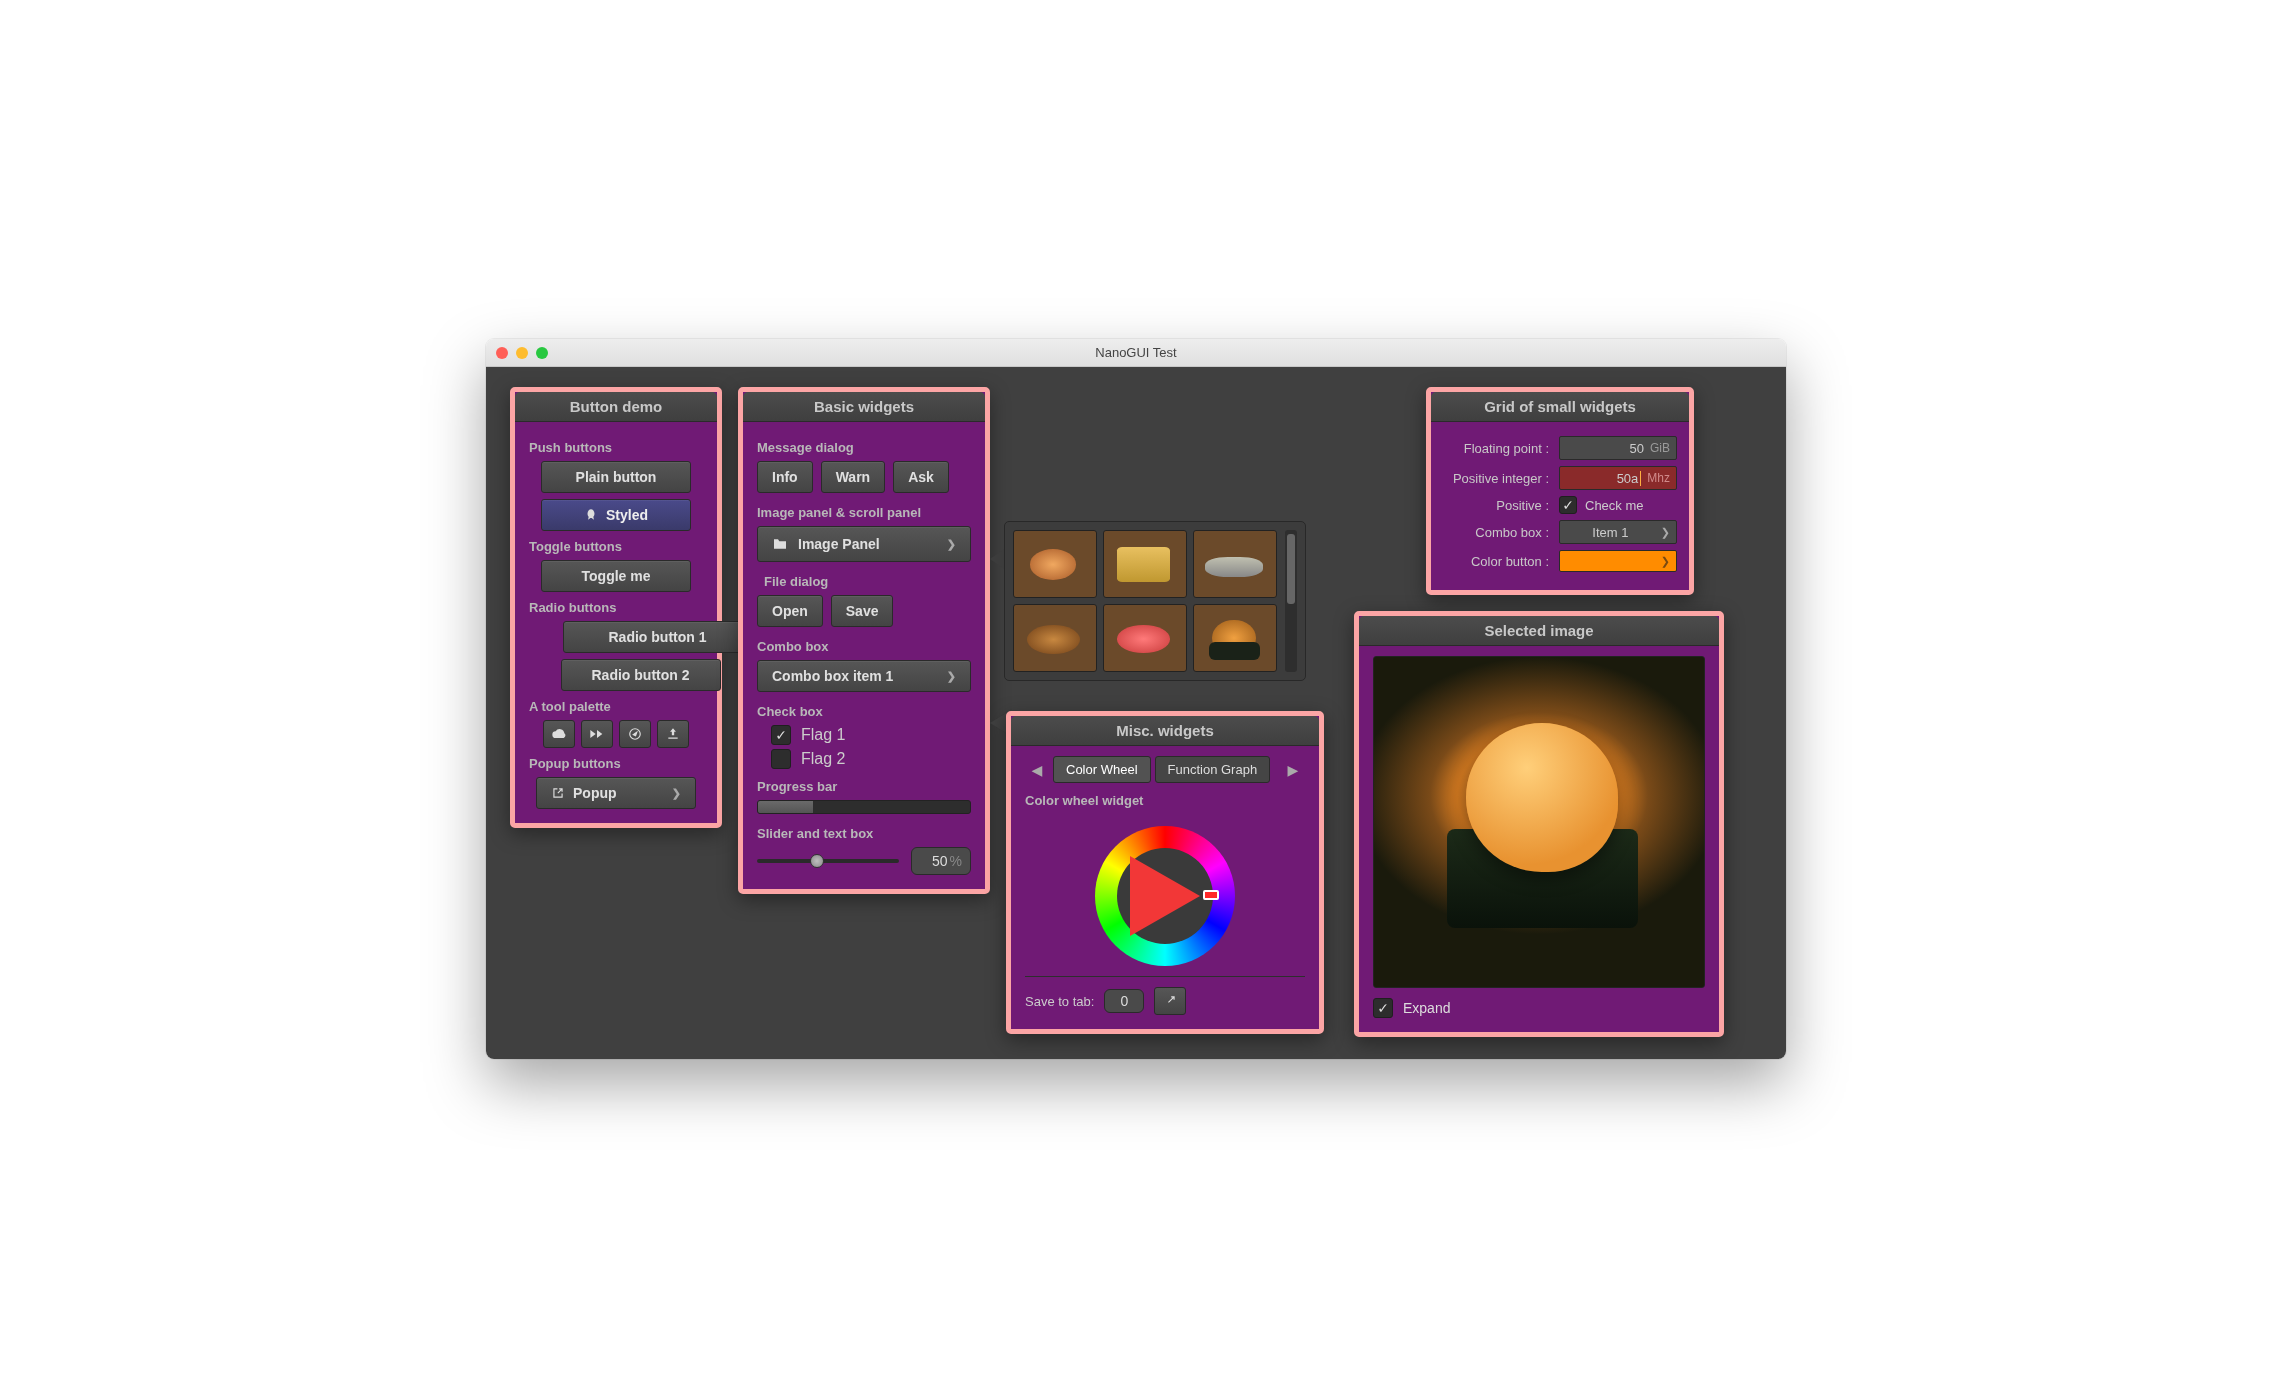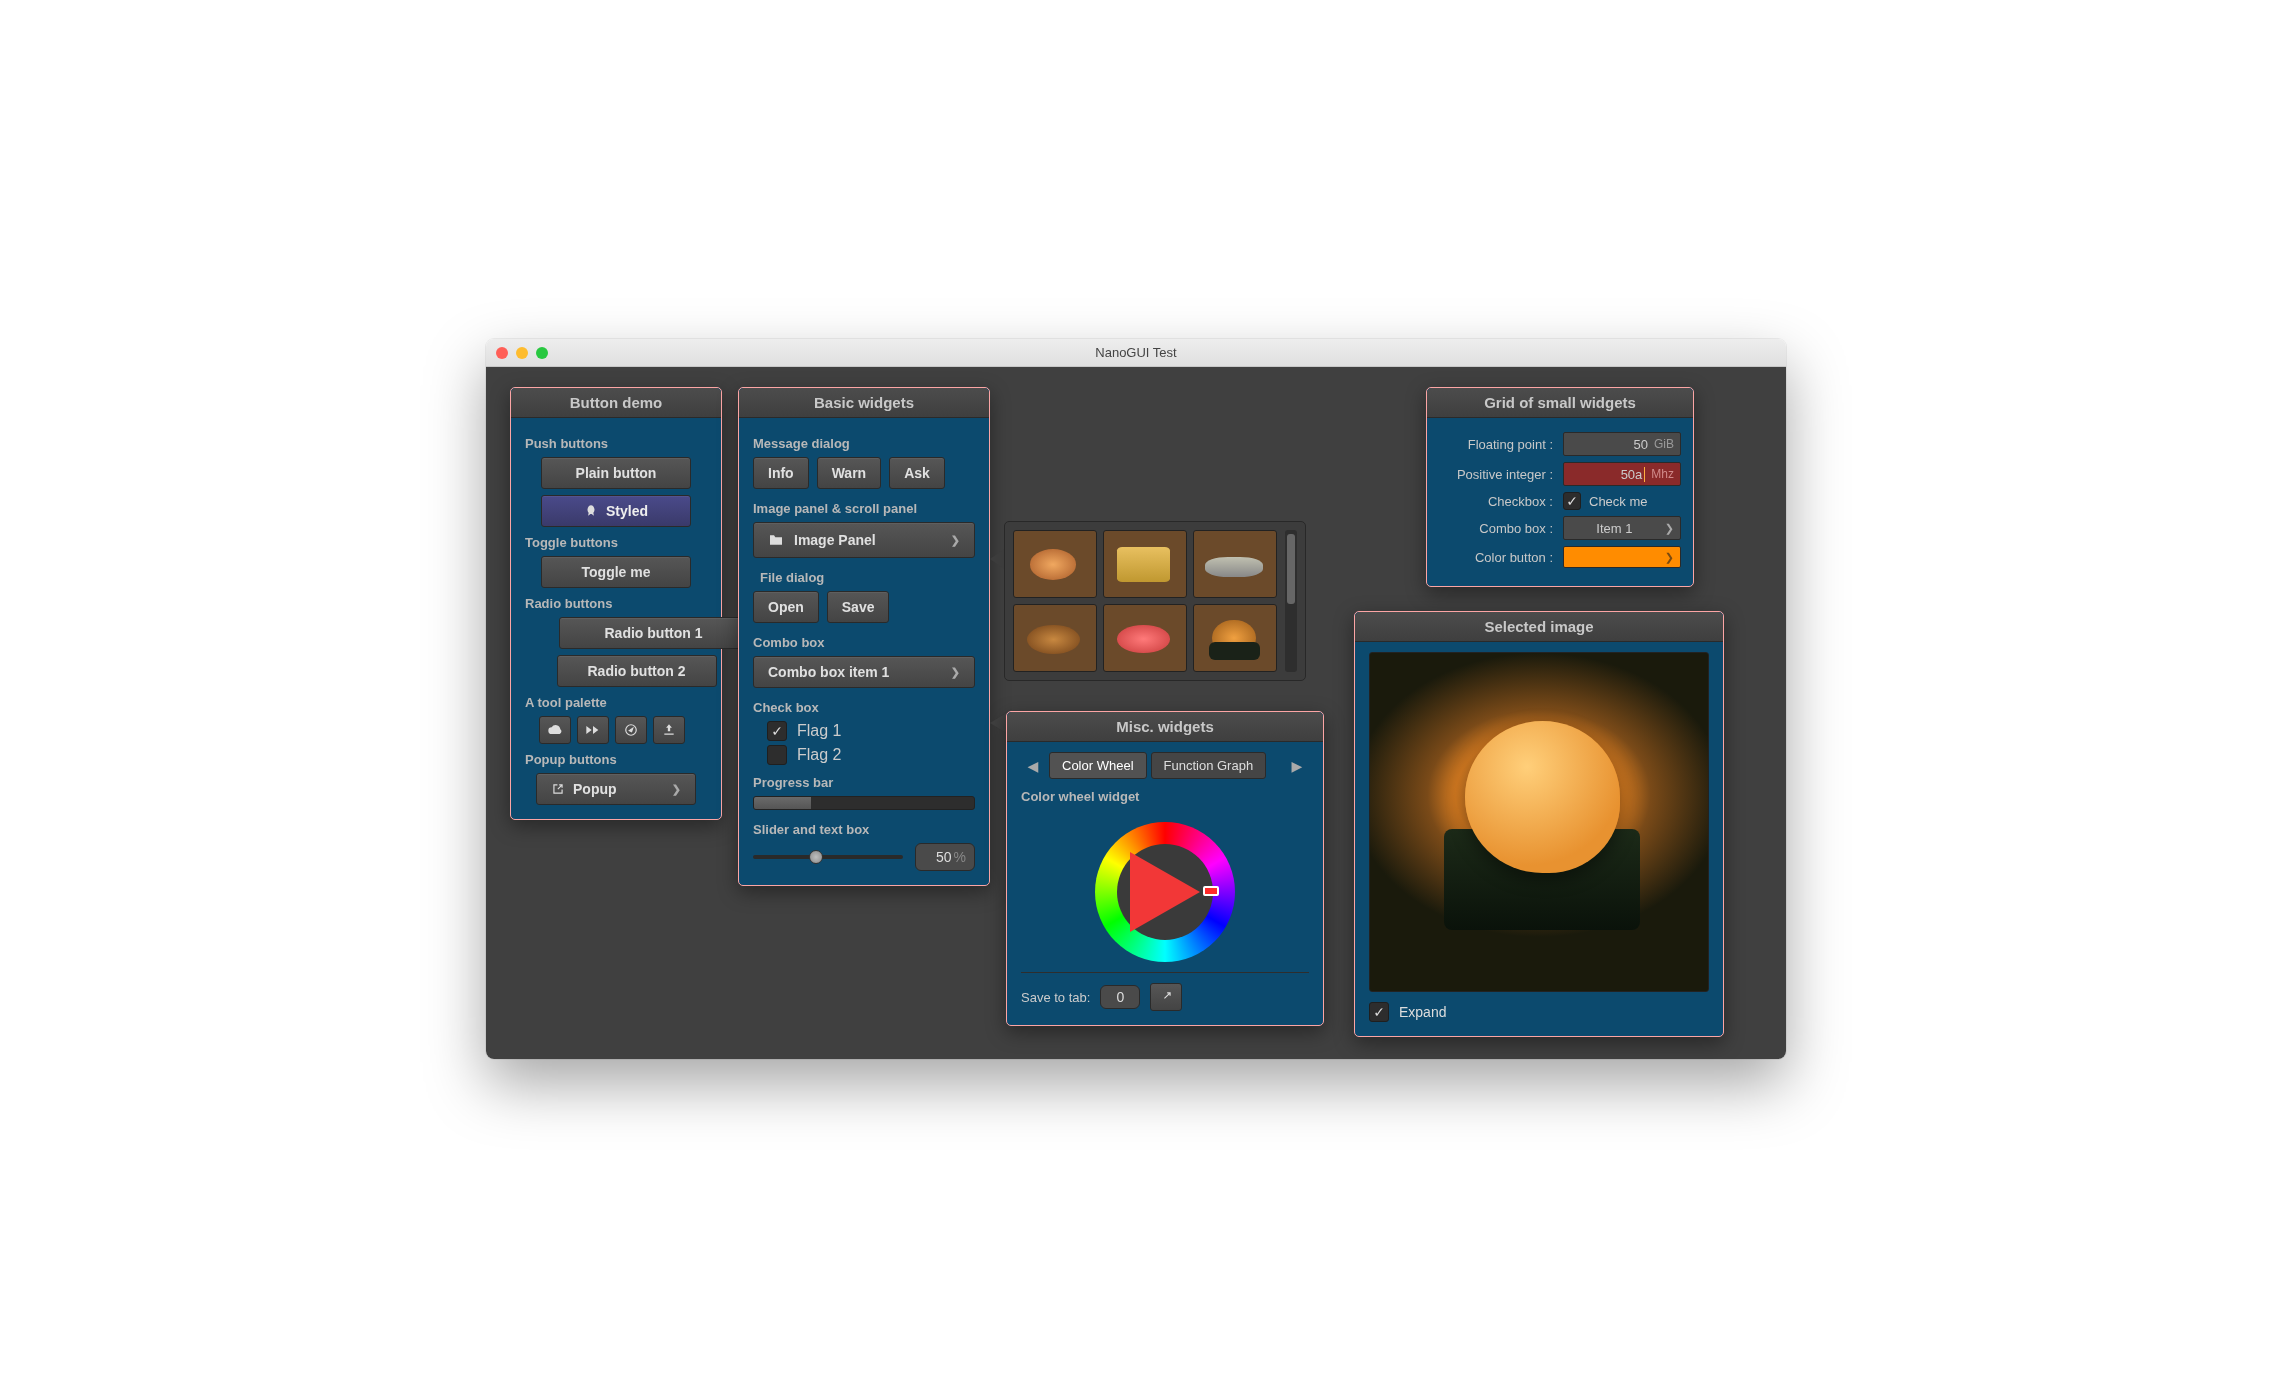--- a/index.html
+++ b/index.html
@@ -41,22 +41,22 @@
 }
 .app-body {
   flex: 1;
   background: #404040;
   position: relative;
 }
 
 
 .panel {
   position: absolute;
-  background: #0c4a6e;
-  border: 1px solid #fca5a5;
+  background: #701a75;
+  border: 5px solid #fca5a5;
   border-radius: 5px;
   box-shadow: 0 6px 20px rgba(0,0,0,.4);
   color: #ddd;
 }
 .panel-header {
   background: linear-gradient(#4c4c4c, #3f3f3f);
   border-bottom: 1px solid #2a2a2a;
   text-align: center;
   font-size: 15px;
   font-weight: 600;
@@ -477,21 +477,21 @@
         <div class="form-row">
           <span class="lbl">Positive integer :</span>
           <div class="val">
               <div class="mini-input invalid">
                 <span style="border-right:1px solid #ffb040; padding-right:2px;">50a</span>
                 <span class="u">Mhz</span>
               </div>
             </div>
         </div>
         <div class="form-row">
-          <span class="lbl">Checkbox :</span>
+          <span class="lbl">Positive :</span>
           <div class="val" style="justify-content:flex-start; gap:8px;">
             <div class="checkbox checked" style="width:18px;height:18px;"></div>
             <span style="color:#ccc;">Check me</span>
           </div>
         </div>
         <div class="form-row">
           <span class="lbl">Combo box :</span>
           <div class="val">
               <div class="mini-input" style="justify-content:space-between;">
                 <span style="flex:1; text-align:center;">Item 1</span>

